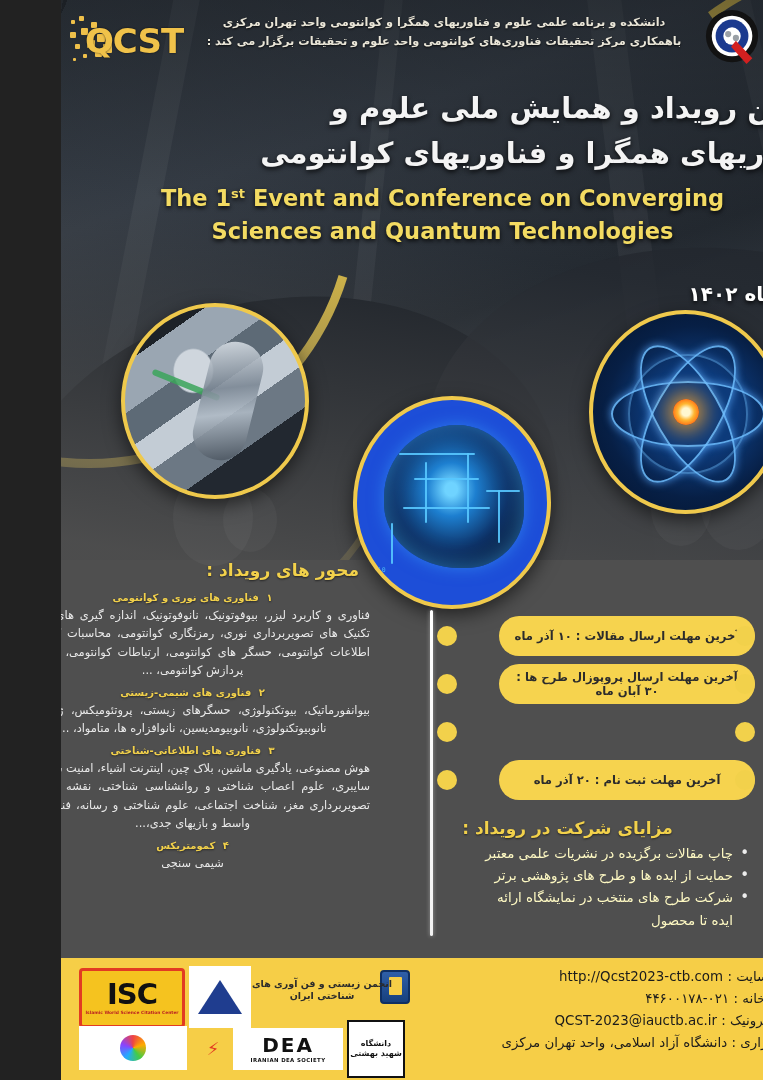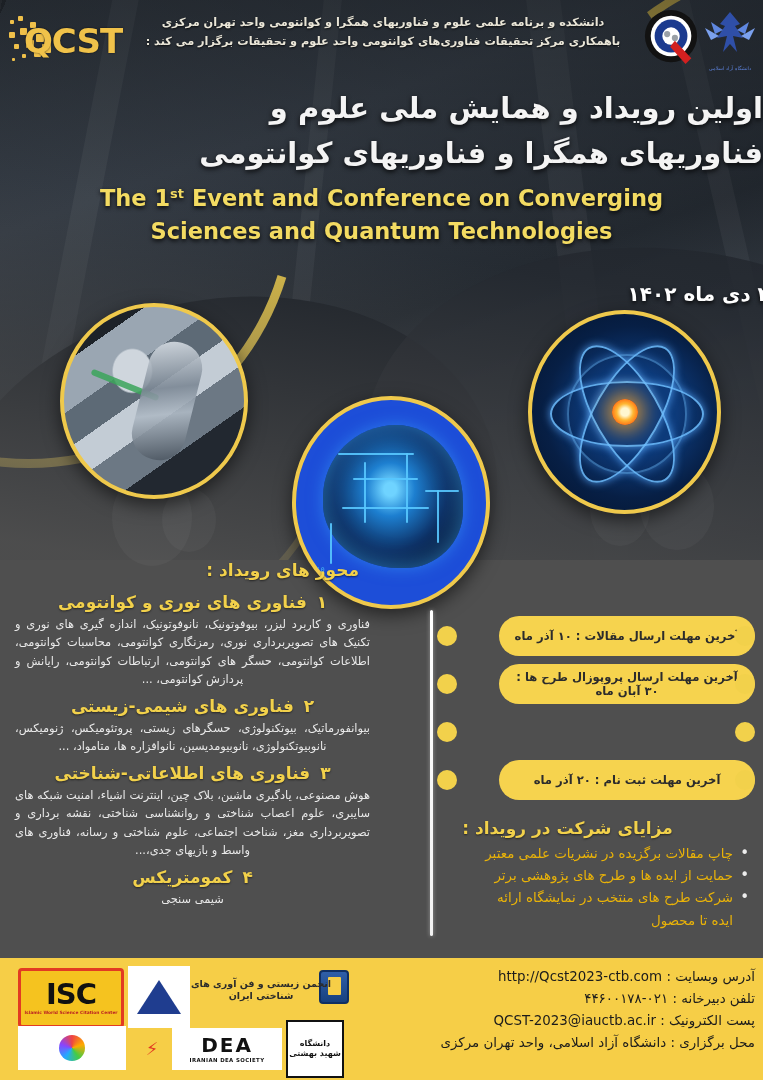--- a/index.html
+++ b/index.html
@@ -1,20 +1,20 @@
 <!DOCTYPE html>
 <html lang="fa" dir="rtl"><head>
 <meta charset="utf-8">
 <title>QCST Poster</title>
 <style>
   html,body{margin:0;padding:0;background:#222;}
   body{font-family:"DejaVu Sans","Liberation Sans",sans-serif;}
 
   #poster{
-    position:relative;width:763px;height:1080px;overflow:hidden;
+    position:relative;width:702px;height:1080px;overflow:hidden;
     background:#4f4f4f;
   }
 
   
   .hero{
     position:absolute;left:0;top:0;width:763px;height:560px;
     background:
       linear-gradient(100deg, rgba(255,255,255,.05) 0 2px, transparent 2px 26px),
       linear-gradient(78deg, rgba(255,255,255,.045) 0 3px, transparent 3px 34px),
       linear-gradient(115deg, rgba(0,0,0,.30) 0 6px, transparent 6px 48px),
@@ -132,21 +132,21 @@
   }
   #topics-head{right:404px;top:560px;font-size:17px;}
   #benefits-head{right:18px;top:818px;width:355px;text-align:center;font-size:17px;}
 
   
   .topics{
     position:absolute;right:393px;top:592px;width:355px;z-index:8;text-align:justify;
   }
   .topic{margin-bottom:7px;}
   .topic-title{
-    color:#F2D14B;font-size:17px;font-weight:bold;text-align:center;margin-bottom:3px;
+    color:#F2D14B;font-size:10px;font-weight:bold;text-align:center;margin-bottom:3px;
     text-shadow:0 1px 2px rgba(0,0,0,.5);
   }
   .topic-title .num{margin-left:4px;}
   .topic-body{
     color:#E9E9E9;font-size:11.4px;line-height:1.62;text-align:justify;
     text-align-last:center;
   }
   .divider{
     position:absolute;right:330px;top:610px;width:3px;height:326px;
     background:linear-gradient(#ffffff,#f2f2f2);border-radius:2px;z-index:8;
@@ -165,21 +165,21 @@
   .pill{
     width:256px;height:40px;border-radius:22px;background:#F6D34E;
     display:flex;align-items:center;justify-content:center;
     color:#2c2c2c;font-size:11.6px;font-weight:bold;text-align:center;padding:0 10px;
     box-sizing:border-box;
   }
 
   
   .benefits{
     position:absolute;right:14px;top:843px;width:360px;z-index:8;
-    color:#eab308;font-size:13.4px;line-height:1.58;
+    color:#fef9c3;font-size:13.4px;line-height:1.58;
   }
   .benefits li{list-style:none;position:relative;padding-right:16px;margin-bottom:1px;text-align:right;}
   .benefits li:before{content:"•";position:absolute;right:0;top:-1px;color:#EDEDED;font-size:15px;}
   .benefits ul{margin:0;padding:0;}
   .benefit-tail{text-align:right;padding-right:16px;}
 
   
   .footer{
     position:absolute;left:0;top:958px;width:763px;height:122px;background:#F6CE47;z-index:9;
   }

